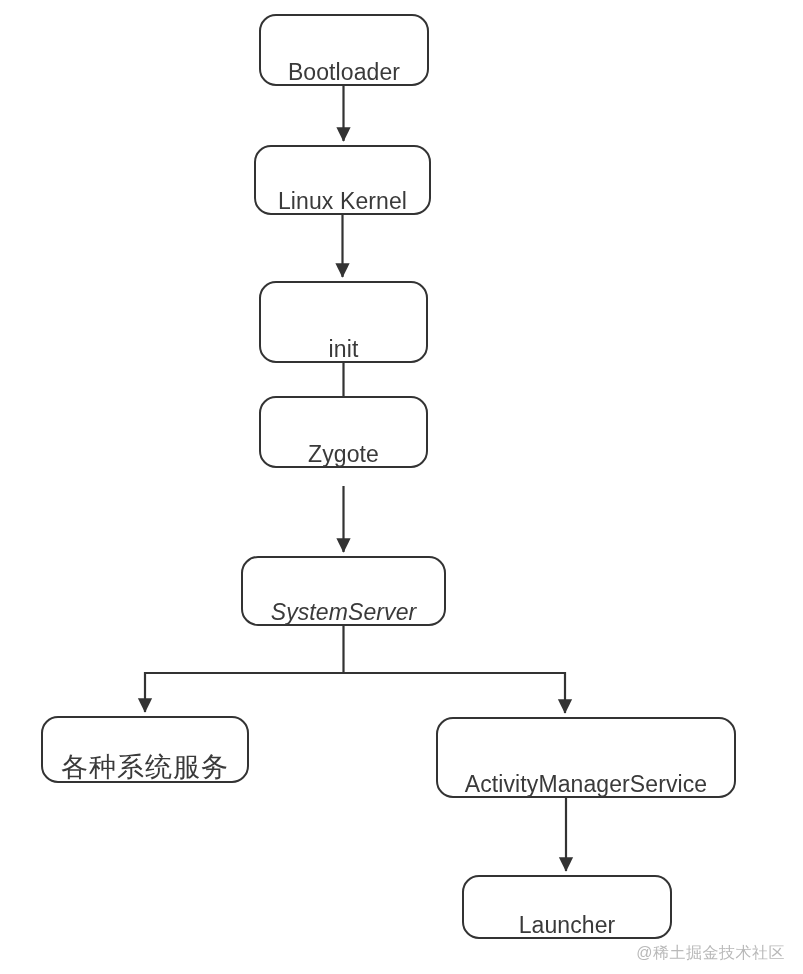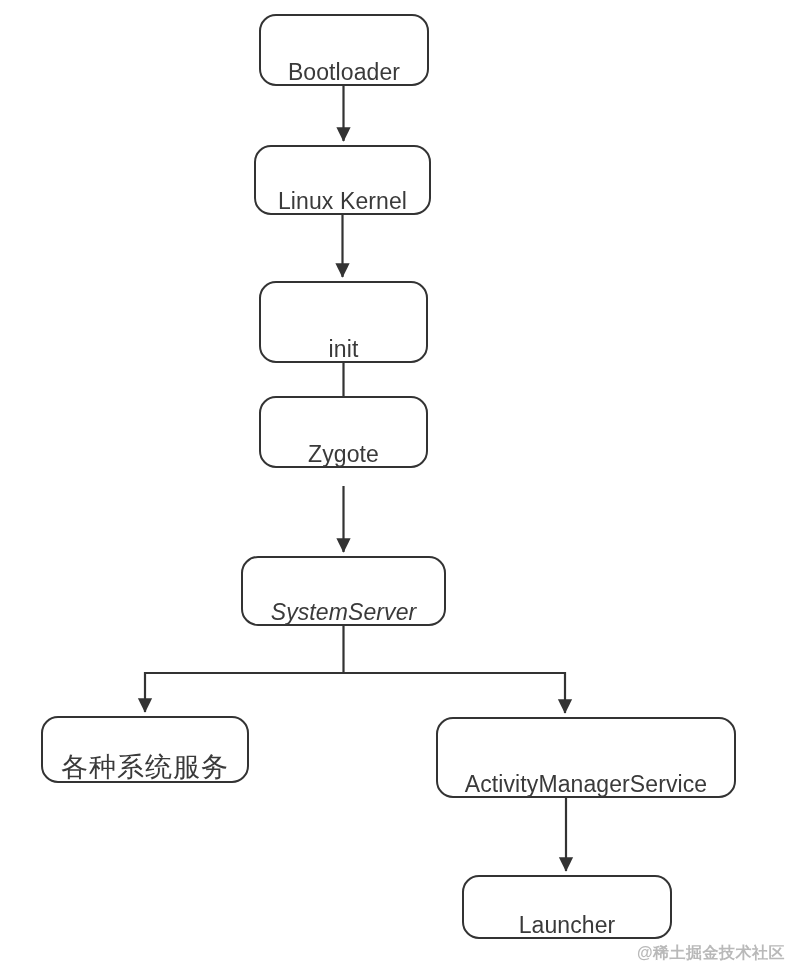--- a/index.html
+++ b/index.html
@@ -49,21 +49,21 @@
   }
   #watermark {
     position: absolute;
     right: 18px;
     bottom: 10px;
     color: #b9b9b9;
     font-size: 16px;
     letter-spacing: 0.5px;
     z-index: 5;
     white-space: nowrap;
-    font-weight: 700;
+    font-weight: 400;
   }
 </style>
 </head>
 <body>
 
 <div id="canvas">
 
   <svg id="flow-svg" viewBox="0 0 803 974">
     <defs>
       <marker id="arrowhead" viewBox="0 0 12 12" refX="10.5" refY="6" markerWidth="7.2" markerHeight="7.2" orient="auto-start-reverse" markerUnits="strokeWidth">

